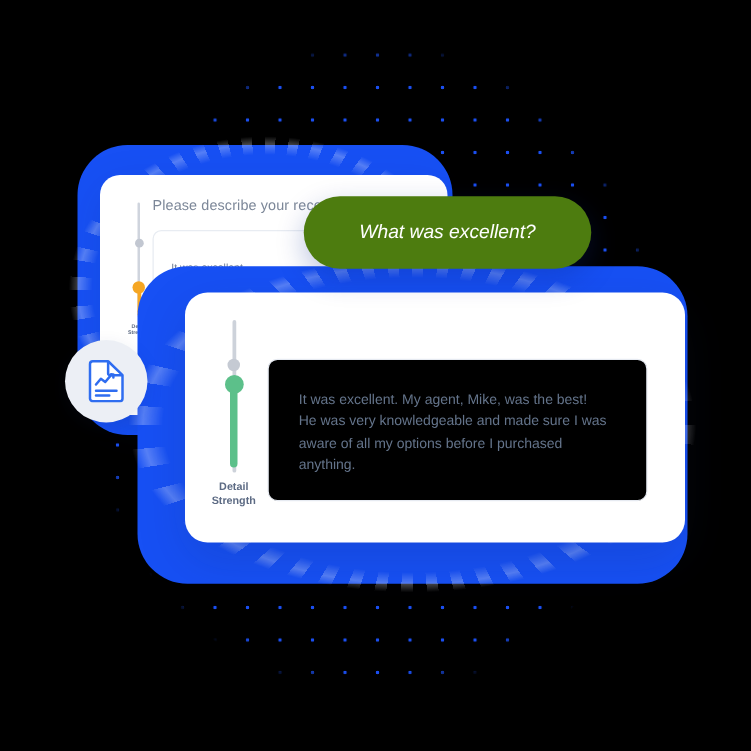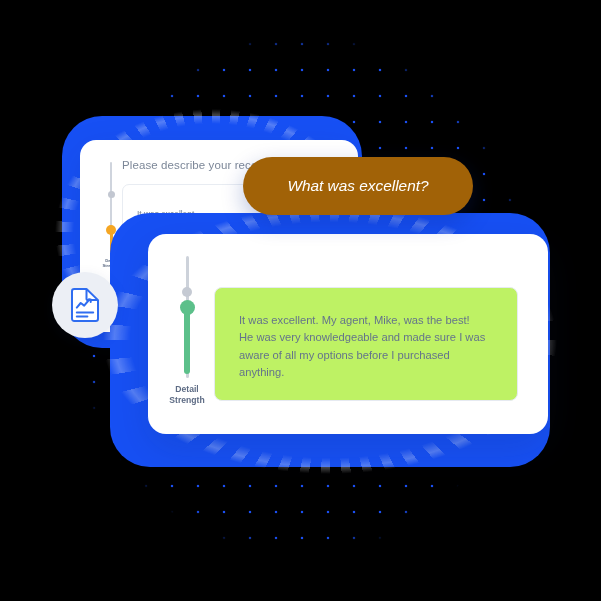--- a/index.html
+++ b/index.html
@@ -61,40 +61,40 @@
              background:#f5a623;border-radius:2px;}
   #back-knob-orange{position:absolute;left:7px;top:63px;width:10px;height:10px;
                     border-radius:50%;background:#f5a623;}
   #back-slider-label{position:absolute;left:-6px;top:96px;width:36px;text-align:center;
                      font-size:4.2px;line-height:5.4px;color:#5d6b84;font-weight:bold;}
 
   
   #front-heading{position:absolute;left:66px;top:20px;font-size:14.6px;color:#707b8d;
                  white-space:nowrap;letter-spacing:.1px;}
   #front-box{position:absolute;left:66px;top:53px;width:302px;height:112px;
-             border:1px solid #e6eaf1;border-radius:8px;background:#bef264;}
+             border:1px solid #e6eaf1;border-radius:8px;background:#000000;}
   #front-answer{position:absolute;left:24px;top:24px;width:248px;font-size:11.2px;
                 line-height:17.3px;color:#64748b;}
 
   
   #front-slider{position:absolute;left:24px;top:22px;width:30px;height:142px;}
   #front-track{position:absolute;left:13.5px;top:0;width:3px;height:122px;
                background:#cdd2da;border-radius:3px;}
   #front-knob-gray{position:absolute;left:10px;top:31px;width:10px;height:10px;
                    border-radius:50%;background:#c5cad3;}
   #front-fill{position:absolute;left:12px;top:50px;width:6px;height:68px;
               background:#5cc08a;border-radius:3px;}
   #front-knob-green{position:absolute;left:8px;top:44px;width:15px;height:15px;
                     border-radius:50%;background:#5cc08a;}
   #front-slider-label{position:absolute;left:-12px;top:128px;width:54px;text-align:center;
                       font-size:8.6px;line-height:11px;color:#5d6b84;font-weight:bold;}
 
   
   #bubble{position:absolute;left:243px;top:157px;width:230px;height:58px;
-          background:#a16207;border-radius:29px;
+          background:#4d7c0f;border-radius:29px;
           display:flex;align-items:center;justify-content:center;
           box-shadow:0 8px 22px rgba(10,40,140,.28);}
   #bubble-text{color:#fff;font-size:15.4px;font-style:italic;white-space:nowrap;}
 
   
   #badge{position:absolute;left:52px;top:272px;width:66px;height:66px;border-radius:50%;
          background:#eceff5;display:flex;align-items:center;justify-content:center;
          box-shadow:0 4px 14px rgba(30,50,110,.10);}
   #badge svg{display:block;}
 </style>

